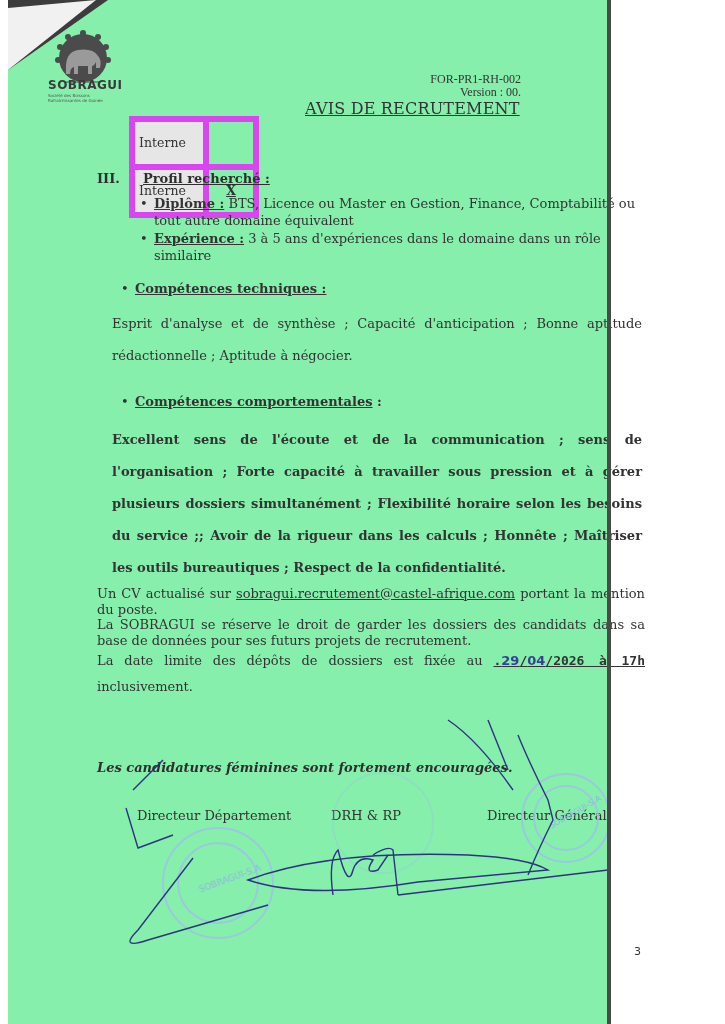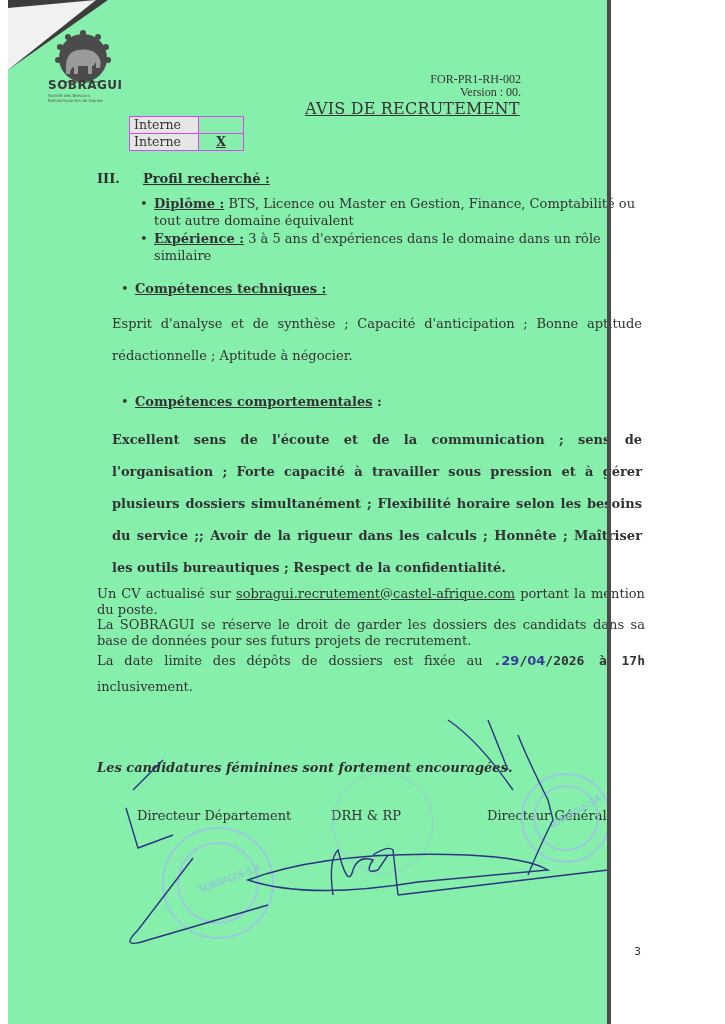--- a/index.html
+++ b/index.html
@@ -9,34 +9,34 @@
   .right-edge { position:absolute; right:0; top:0; width:4px; height:1024px; background:#4a4a4a; }
   .corner-fold { position:absolute; left:0; top:0; width:100px; height:70px; }
   .logo { position:absolute; left:30px; top:30px; width:90px; height:80px; }
   .logo-name { position:absolute; left:40px; top:78px; font-family:"DejaVu Sans", sans-serif; font-weight:bold;
                font-size:12px; color:#3a3a3a; letter-spacing:0.5px; }
   .logo-sub { position:absolute; left:40px; top:93px; font-family:"DejaVu Sans", sans-serif; font-size:4px; color:#555; line-height:5px; width:60px; }
   .ref { position:absolute; right:90px; top:73px; text-align:right; font-family:"Liberation Serif", serif; font-size:12px; color:#333; line-height:13px; }
   .title { position:absolute; left:276px; top:99px; font-family:"DejaVu Serif", serif; font-weight:normal; font-size:16px;
            text-decoration:underline; color:#333; letter-spacing:0.2px;margin-left:21px; }
   table.type { position:absolute; left:121px; top:116px; border-collapse:collapse; font-family:"DejaVu Serif", serif; font-size:12.5px; }
-  table.type td { border:1px solid #d946ef; padding:0 4px; height:16px; line-height:16px; color:#333; }
+  table.type td { border:6px solid #d946ef; padding:13px 4px; height:16px; line-height:16px; color:#333; }
   table.type td.lbl { background:#e6e6e6; width:60px; }
   table.type td.val { width:36px; text-align:center; font-weight:bold; text-decoration:underline; }
   .sec { position:absolute; font-weight:bold; font-size:13px; color:#2e2e2e; }
   .sec .num { display:inline-block; width:46px; }
   .sec .h { text-decoration:underline; }
   .bullet { position:absolute; font-size:13px; line-height:17px; color:#333; }
   .bullet .dot { position:absolute; left:-14px; top:0; }
   .b { font-weight:bold; text-decoration:underline; }
   .para { position:absolute; left:104px; width:530px; font-size:13px; line-height:32px; color:#333; text-align:justify; }
   .dossier { position:absolute; left:89px; width:548px; font-size:13px; line-height:15.5px; color:#333; text-align:justify; }
   .dossier p { margin:0; }
   .email { text-decoration:underline; }
-  .deadline { font-weight:bold; font-family:"DejaVu Sans Mono", monospace; }
+  .deadline { font-weight:bold; text-decoration:underline; font-family:"DejaVu Sans Mono", monospace; }
   .handdate { color:#3a3e9a; font-family:"DejaVu Sans", sans-serif; font-weight:bold; }
   .encour { position:absolute; left:89px; top:760px; font-weight:bold; font-style:italic; font-size:13px; color:#2e2e2e; }
   .sig { position:absolute; top:808px; font-size:13px; color:#333; }
   .pagenum { position:absolute; left:626px; top:945px; font-family:"DejaVu Sans", sans-serif; font-size:11px; color:#333; }
   svg.overlay { position:absolute; left:0; top:0; width:725px; height:1024px; pointer-events:none; }
 </style>
 </head>
 <body>
 
 <div class="page">

